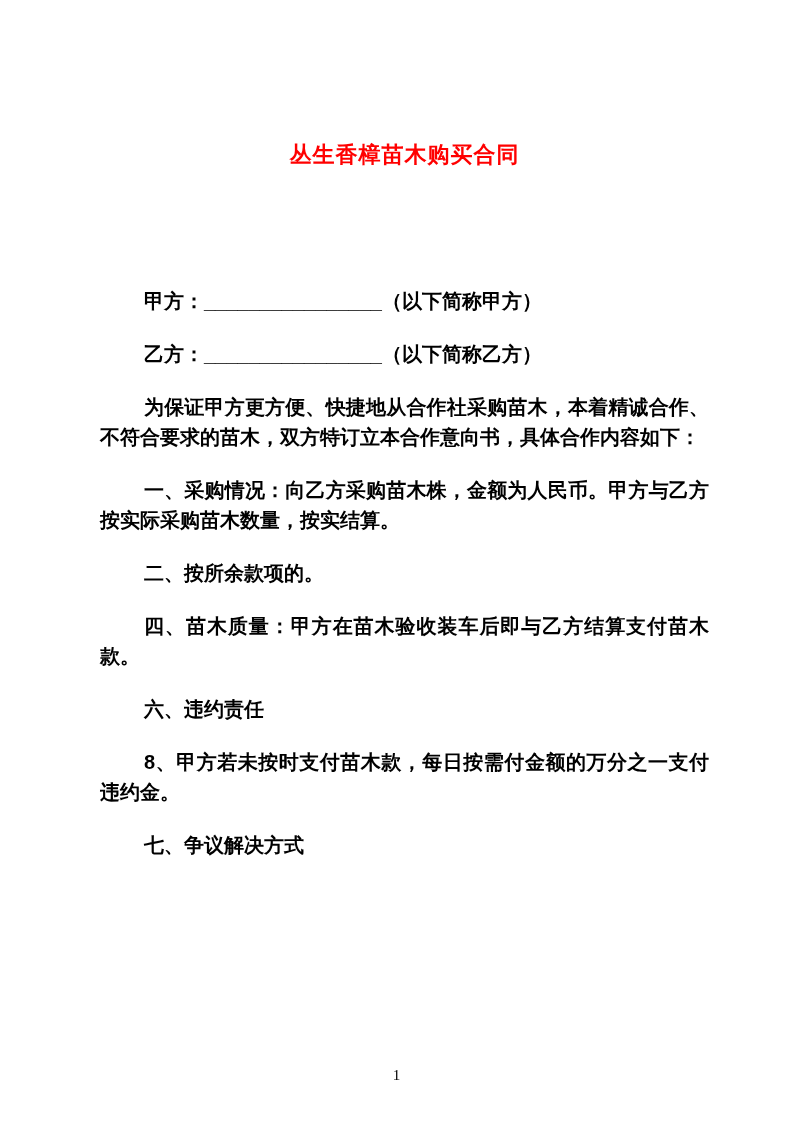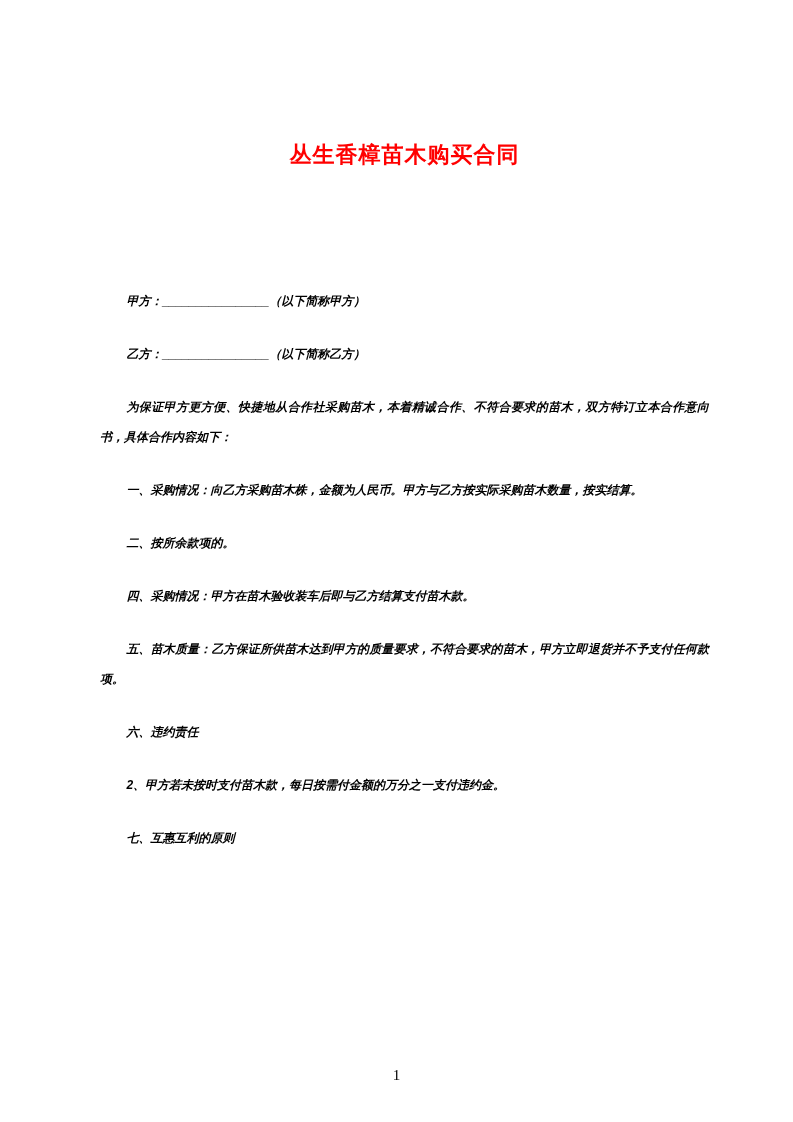--- a/index.html
+++ b/index.html
@@ -23,27 +23,26 @@
     margin: 0 0 116px 0;
     font-size: 22px;
     line-height: 30px;
     font-weight: bold;
     text-align: center;
     color: #ff0000;
     letter-spacing: 1px;
   }
   .doc-body p {
     margin: 0 0 23px 0;
-    font-size: 12px;
+    font-size: 20px;
     line-height: 30px;
     font-weight: bold;
     text-indent: 2.2em;
     text-align: justify;
     word-break: break-all;
-    font-style: italic;
   }
   .page-footer {
     position: absolute;
     left: 0;
     right: 0;
     bottom: 42px;
     text-align: center;
     font-size: 15px;
     font-weight: normal;
     font-family: "Liberation Serif", "DejaVu Serif", serif;
@@ -56,22 +55,21 @@
 <div class="page">
 
   <h1 class="doc-title">丛生香樟苗木购买合同</h1>
 
   <div class="doc-body">
     <p>甲方：________________（以下简称甲方）</p>
     <p>乙方：________________（以下简称乙方）</p>
     <p>为保证甲方更方便、快捷地从合作社采购苗木，本着精诚合作、不符合要求的苗木，双方特订立本合作意向书，具体合作内容如下：</p>
     <p>一、采购情况：向乙方采购苗木株，金额为人民币。甲方与乙方按实际采购苗木数量，按实结算。</p>
     <p>二、按所余款项的。</p>
-    <p>四、采购情况：甲方在苗木验收装车后即与乙方结算支付苗木款。</p>
-    <p>五、苗木质量：乙方保证所供苗木达到甲方的质量要求，不符合要求的苗木，甲方立即退货并不予支付任何款项。</p>
+    <p>四、苗木质量：甲方在苗木验收装车后即与乙方结算支付苗木款。</p>
     <p>六、违约责任</p>
-    <p>2、甲方若未按时支付苗木款，每日按需付金额的万分之一支付违约金。</p>
-    <p>七、互惠互利的原则</p>
+    <p>8、甲方若未按时支付苗木款，每日按需付金额的万分之一支付违约金。</p>
+    <p>七、争议解决方式</p>
   </div>
 
   <div class="page-footer">1</div>
 
 </div>
 
 </body></html>

